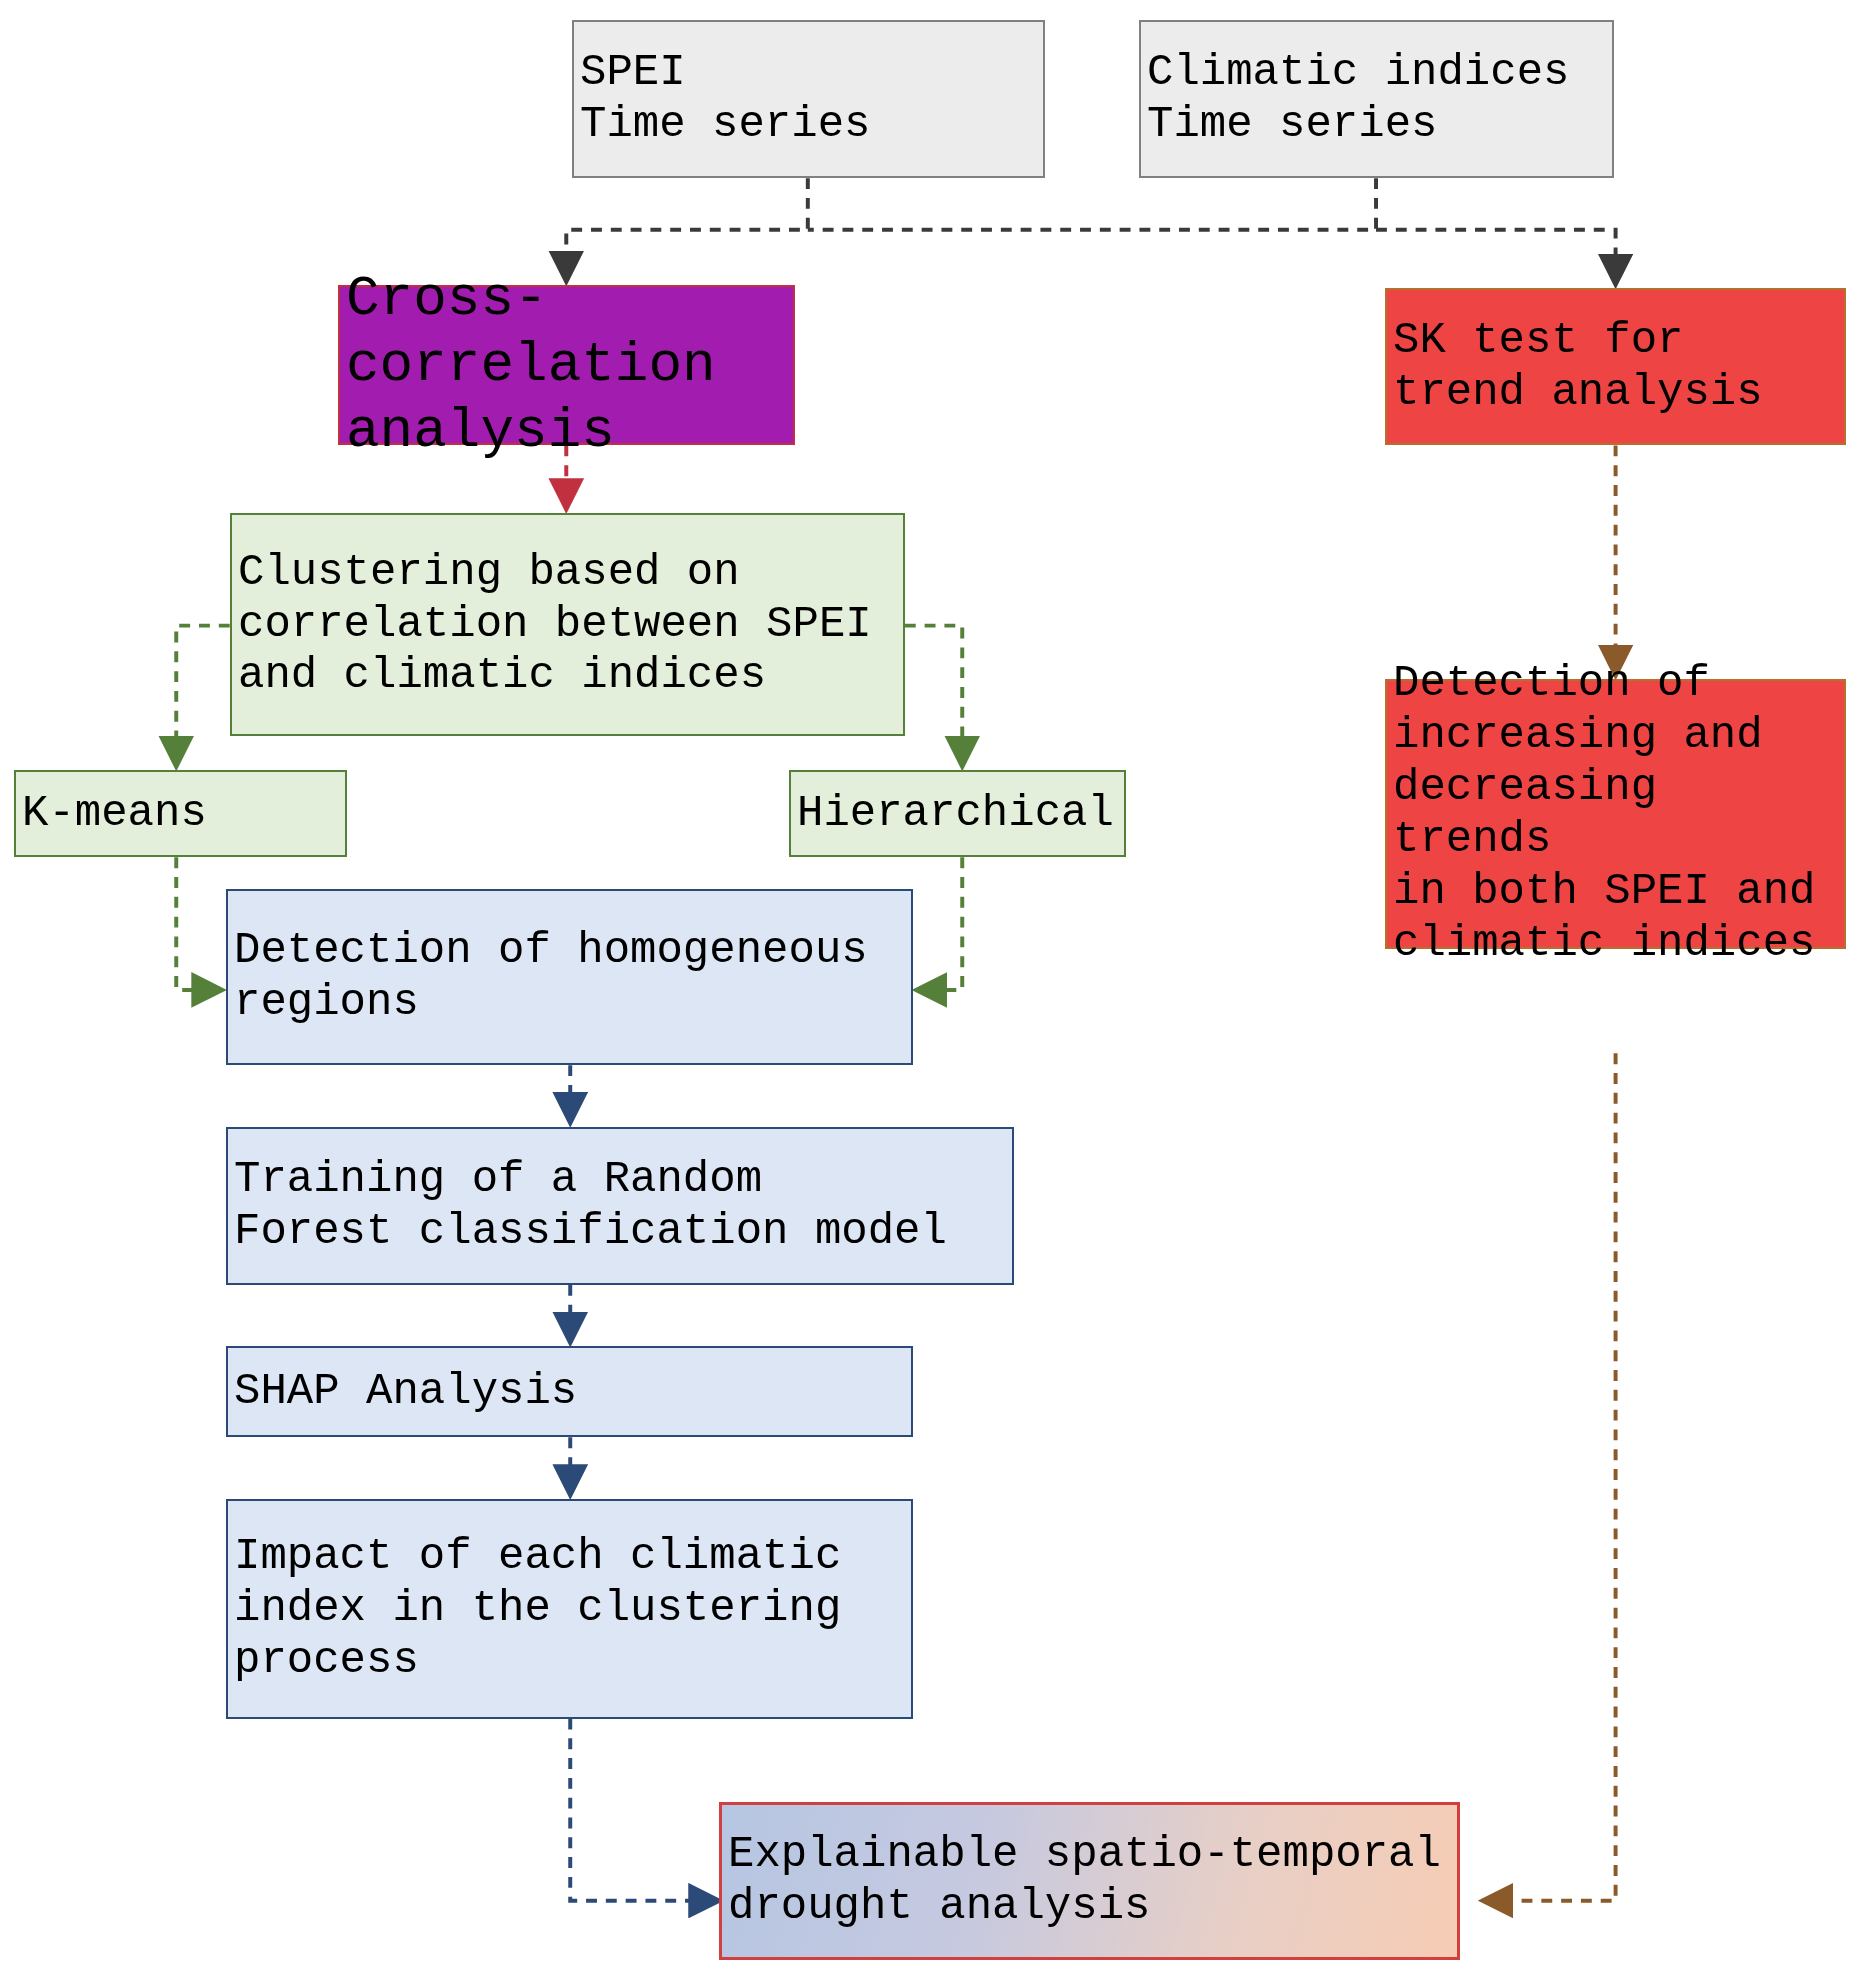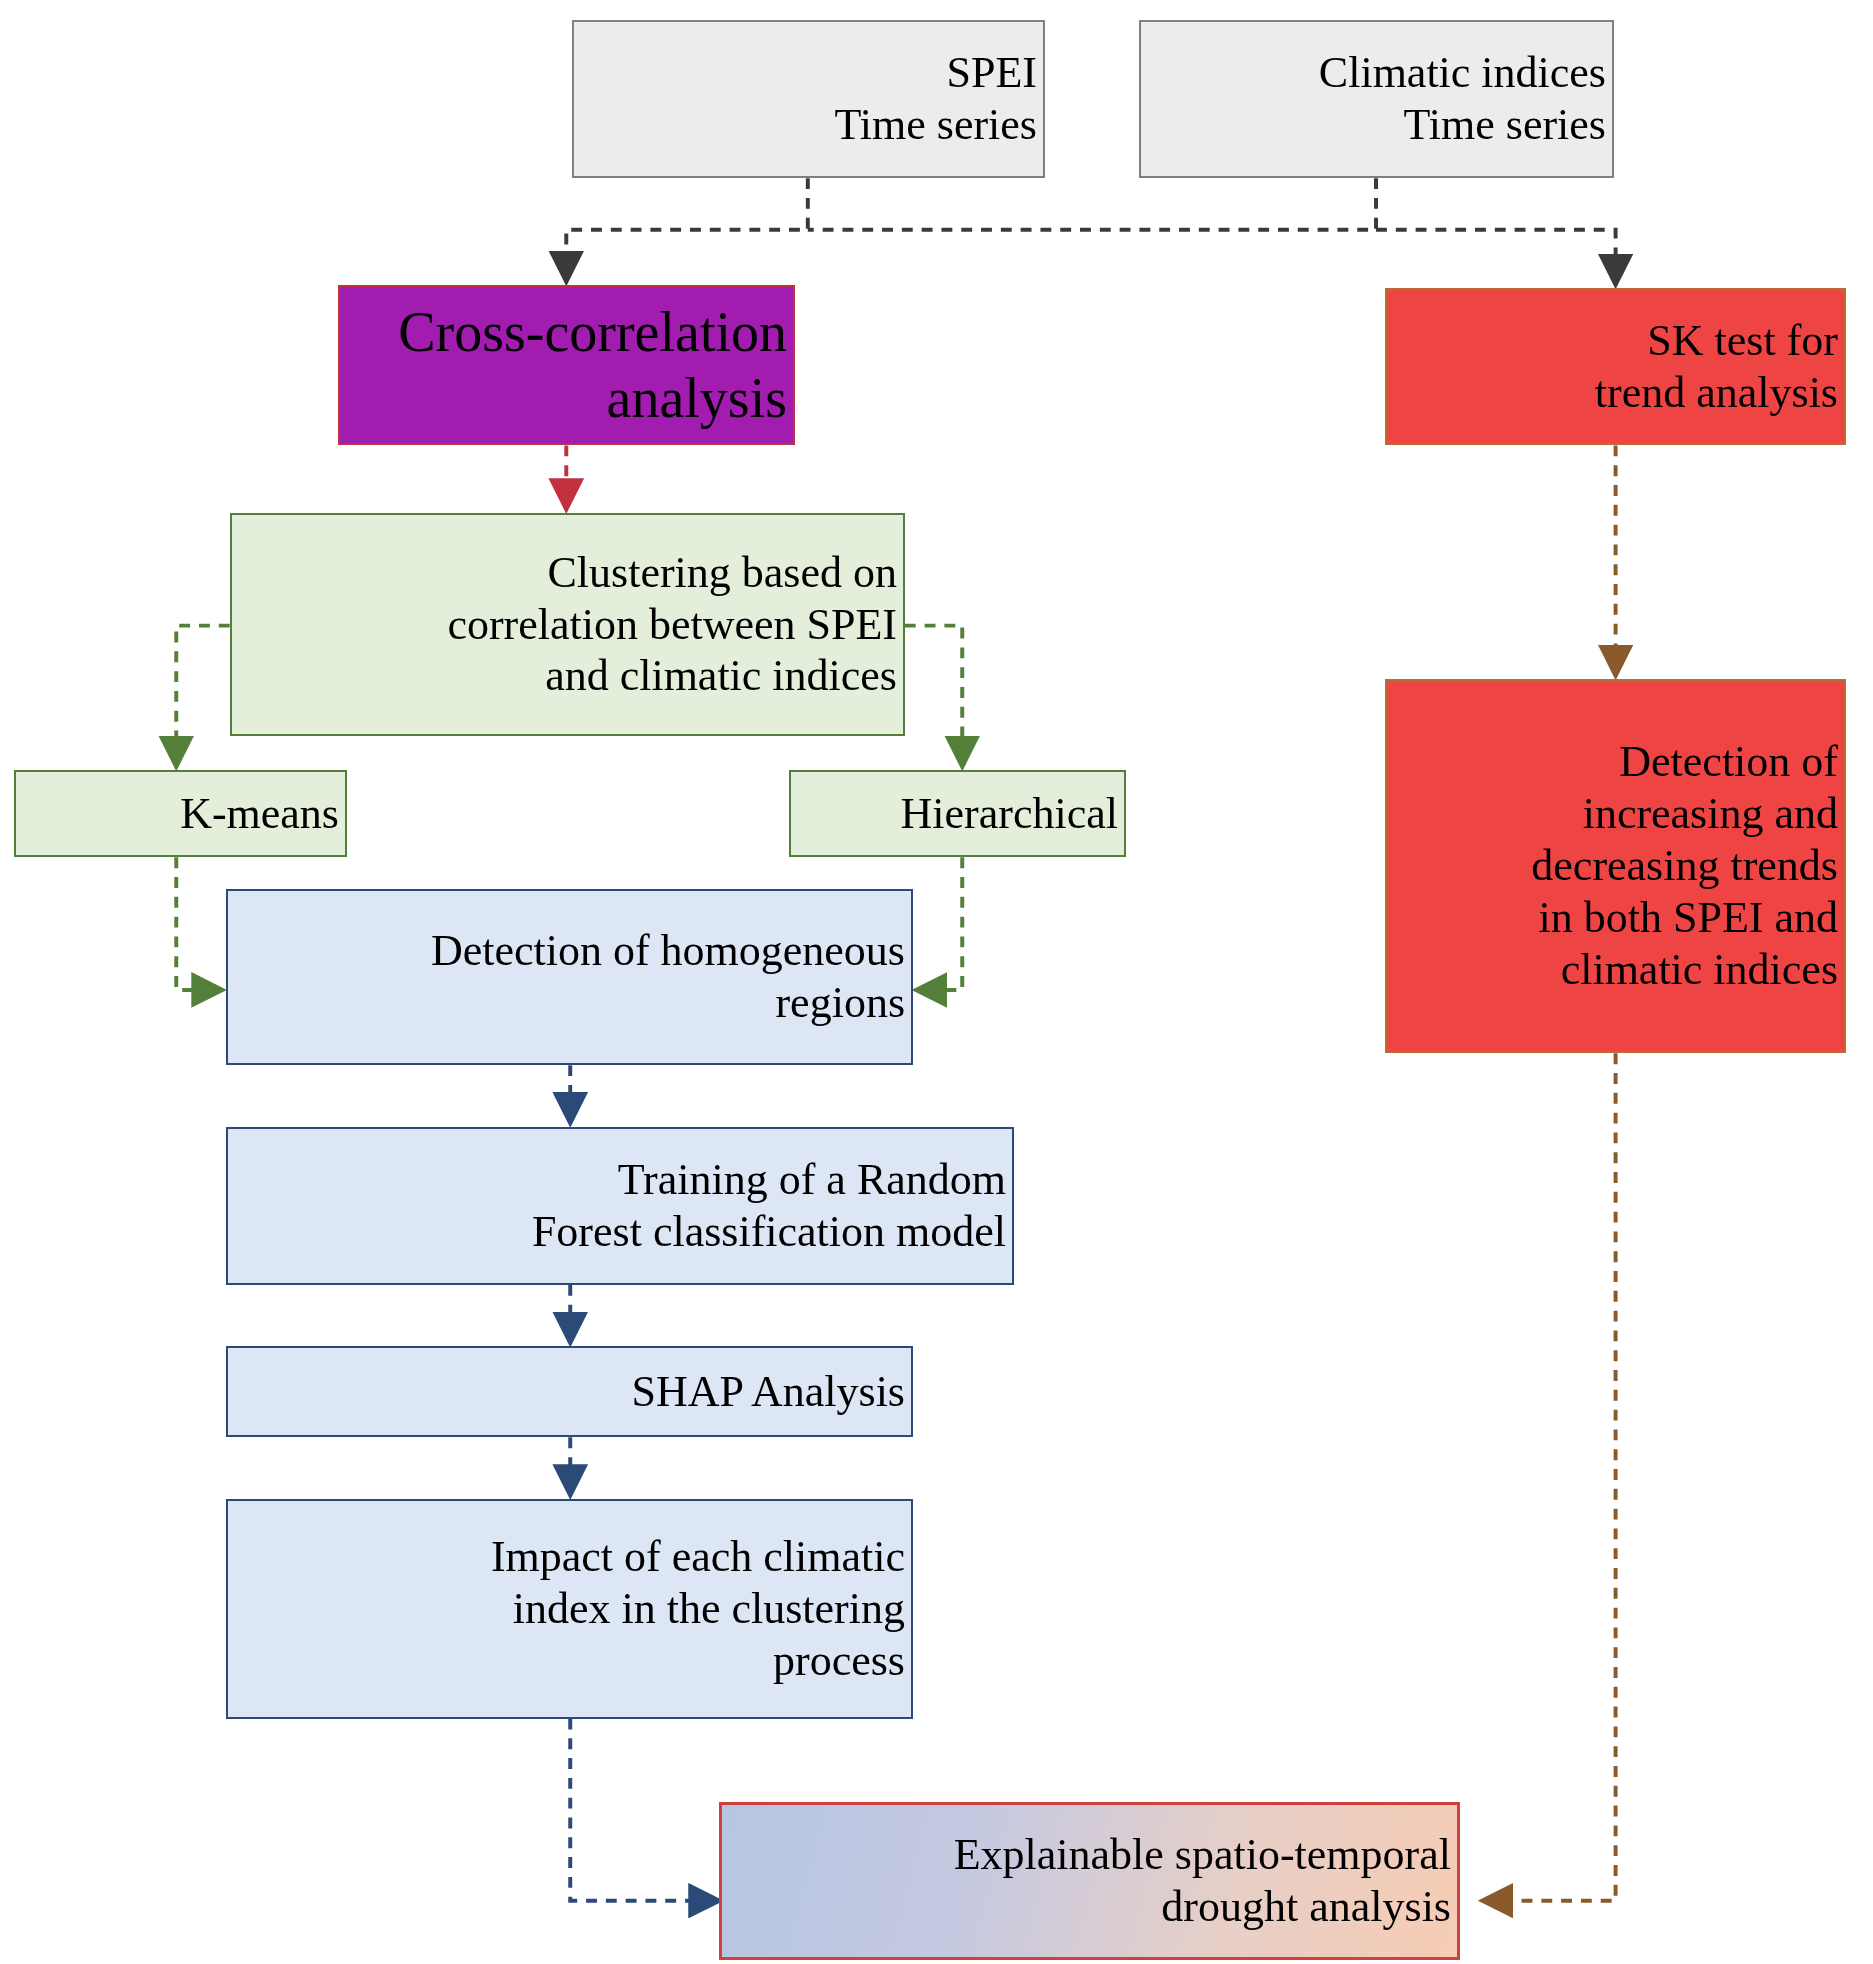--- a/index.html
+++ b/index.html
@@ -26,24 +26,25 @@
     width: 1873px;
     height: 1964px;
     pointer-events: none;
   }
   .node {
     position: absolute;
     box-sizing: border-box;
     display: flex;
     align-items: center;
     justify-content: center;
-    text-align: right;
+    text-align: left;
     line-height: 1.18;
     color: #000000;
     padding: 4px 6px;
+    font-family: Liberation Mono, monospace;
   }
   .node span {
     display: block;
     width: 100%;
   }
   
   .n-input {
     background: #ececec;
     border: 2px solid #808080;
     font-size: 44px;
@@ -151,21 +152,21 @@
   </div>
 
   <div class="node n-green" style="left:14px; top:770px; width:333px; height:87px;">
     <span>K-means</span>
   </div>
 
   <div class="node n-green" style="left:789px; top:770px; width:337px; height:87px;">
     <span>Hierarchical</span>
   </div>
 
-  <div class="node n-orange" style="left:1385px; top:679px; width:461px; height:374px;">
+  <div class="node n-orange" style="left:1385px; top:679px; width:461px; height:270px;">
     <span>Detection of<br>increasing and<br>decreasing trends<br>in both SPEI and<br>climatic indices</span>
   </div>
 
   <div class="node n-blue" style="left:226px; top:889px; width:687px; height:176px;">
     <span>Detection of homogeneous<br>regions</span>
   </div>
 
   <div class="node n-blue" style="left:226px; top:1127px; width:788px; height:158px;">
     <span>Training of a Random<br>Forest classification model</span>
   </div>

